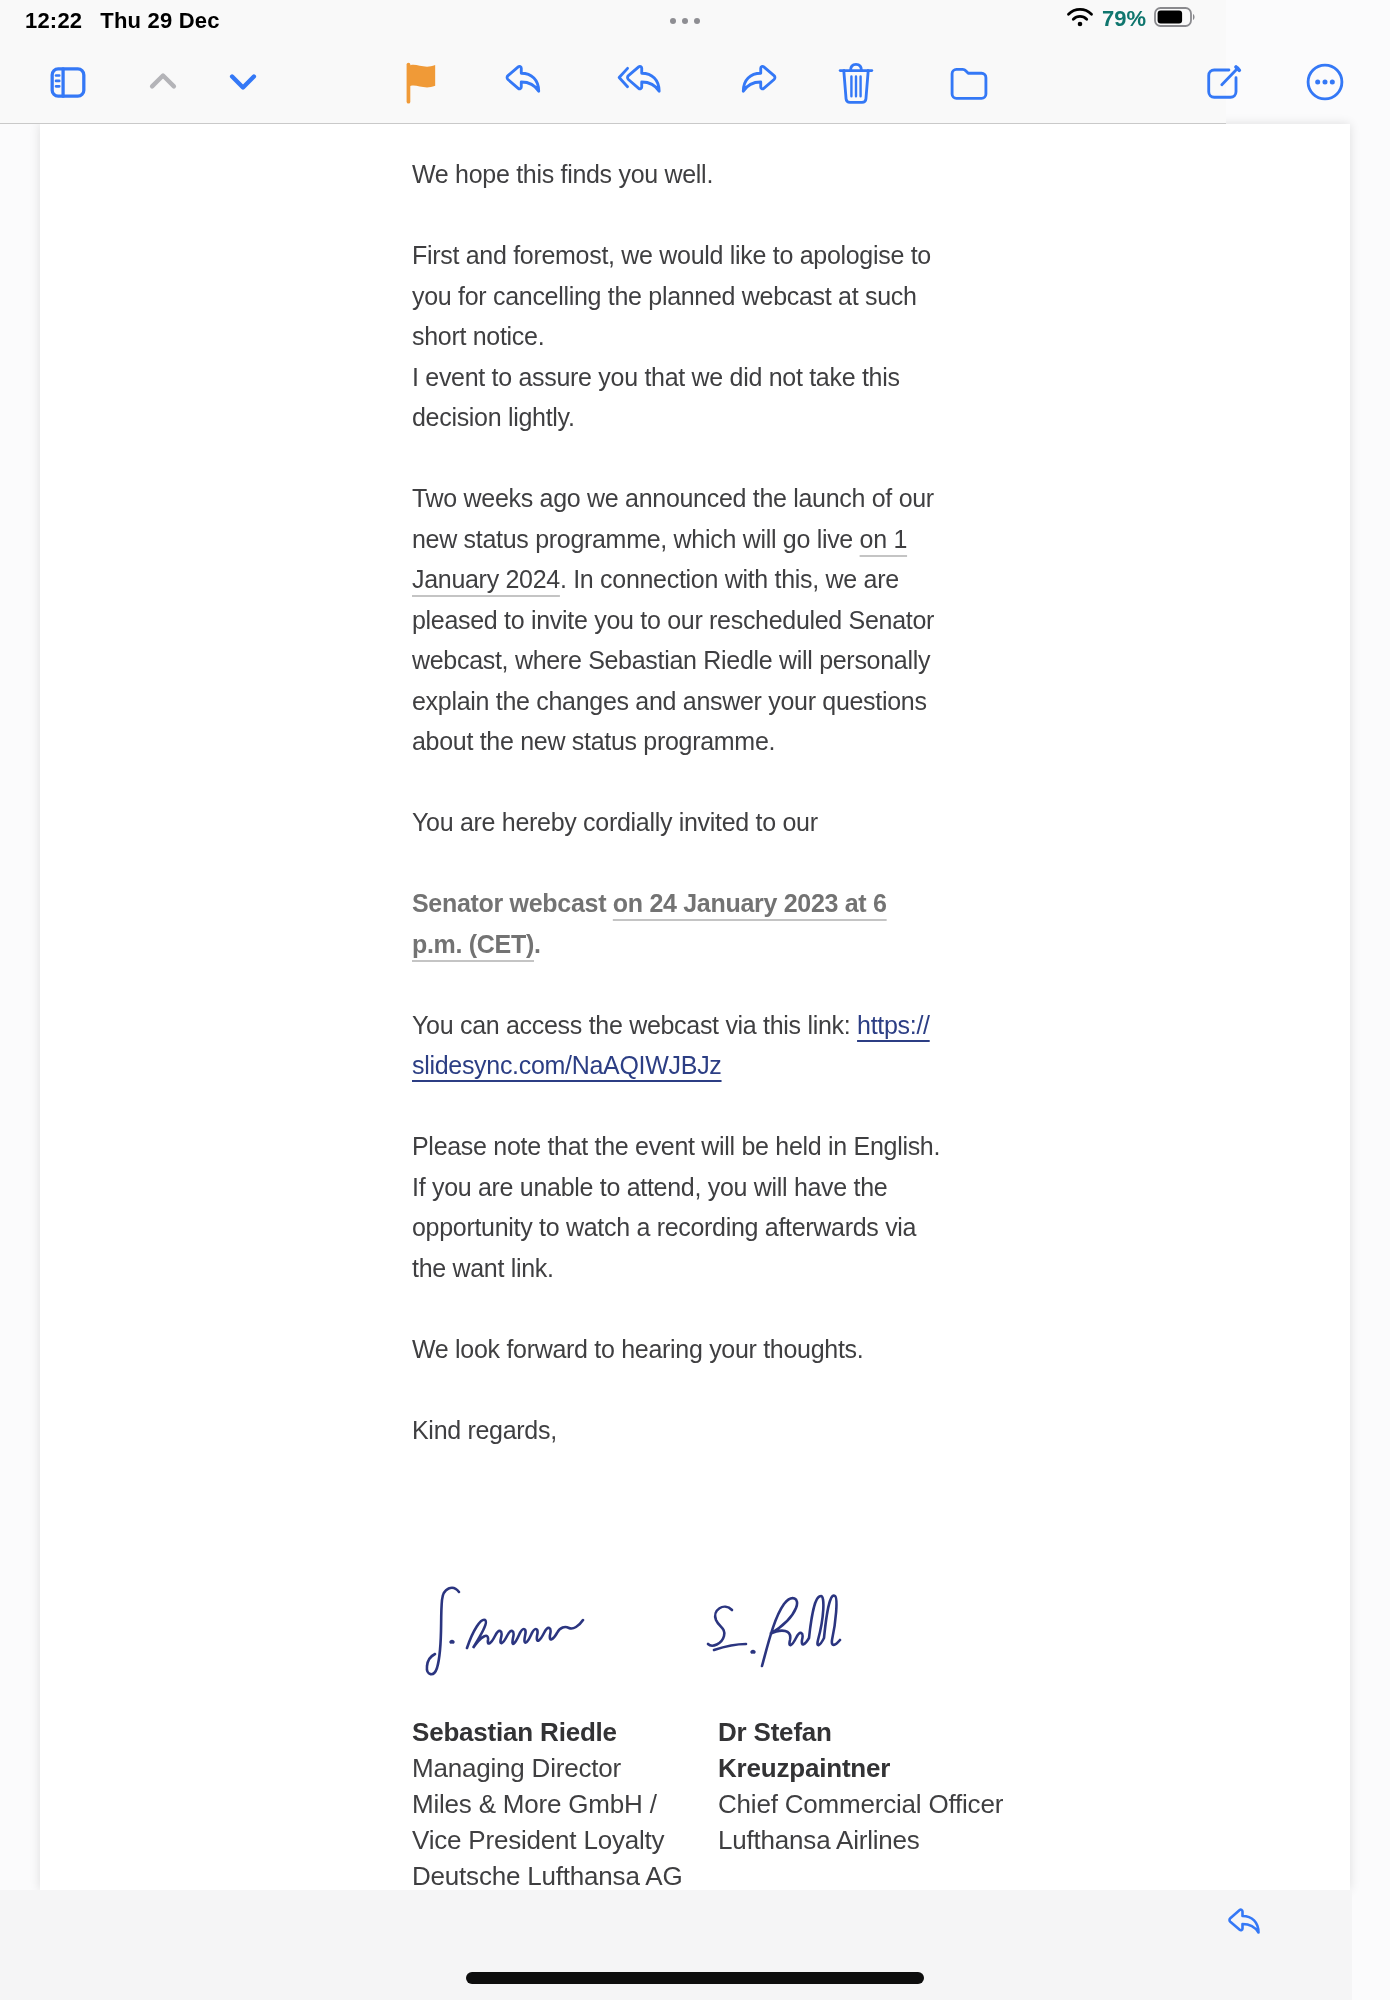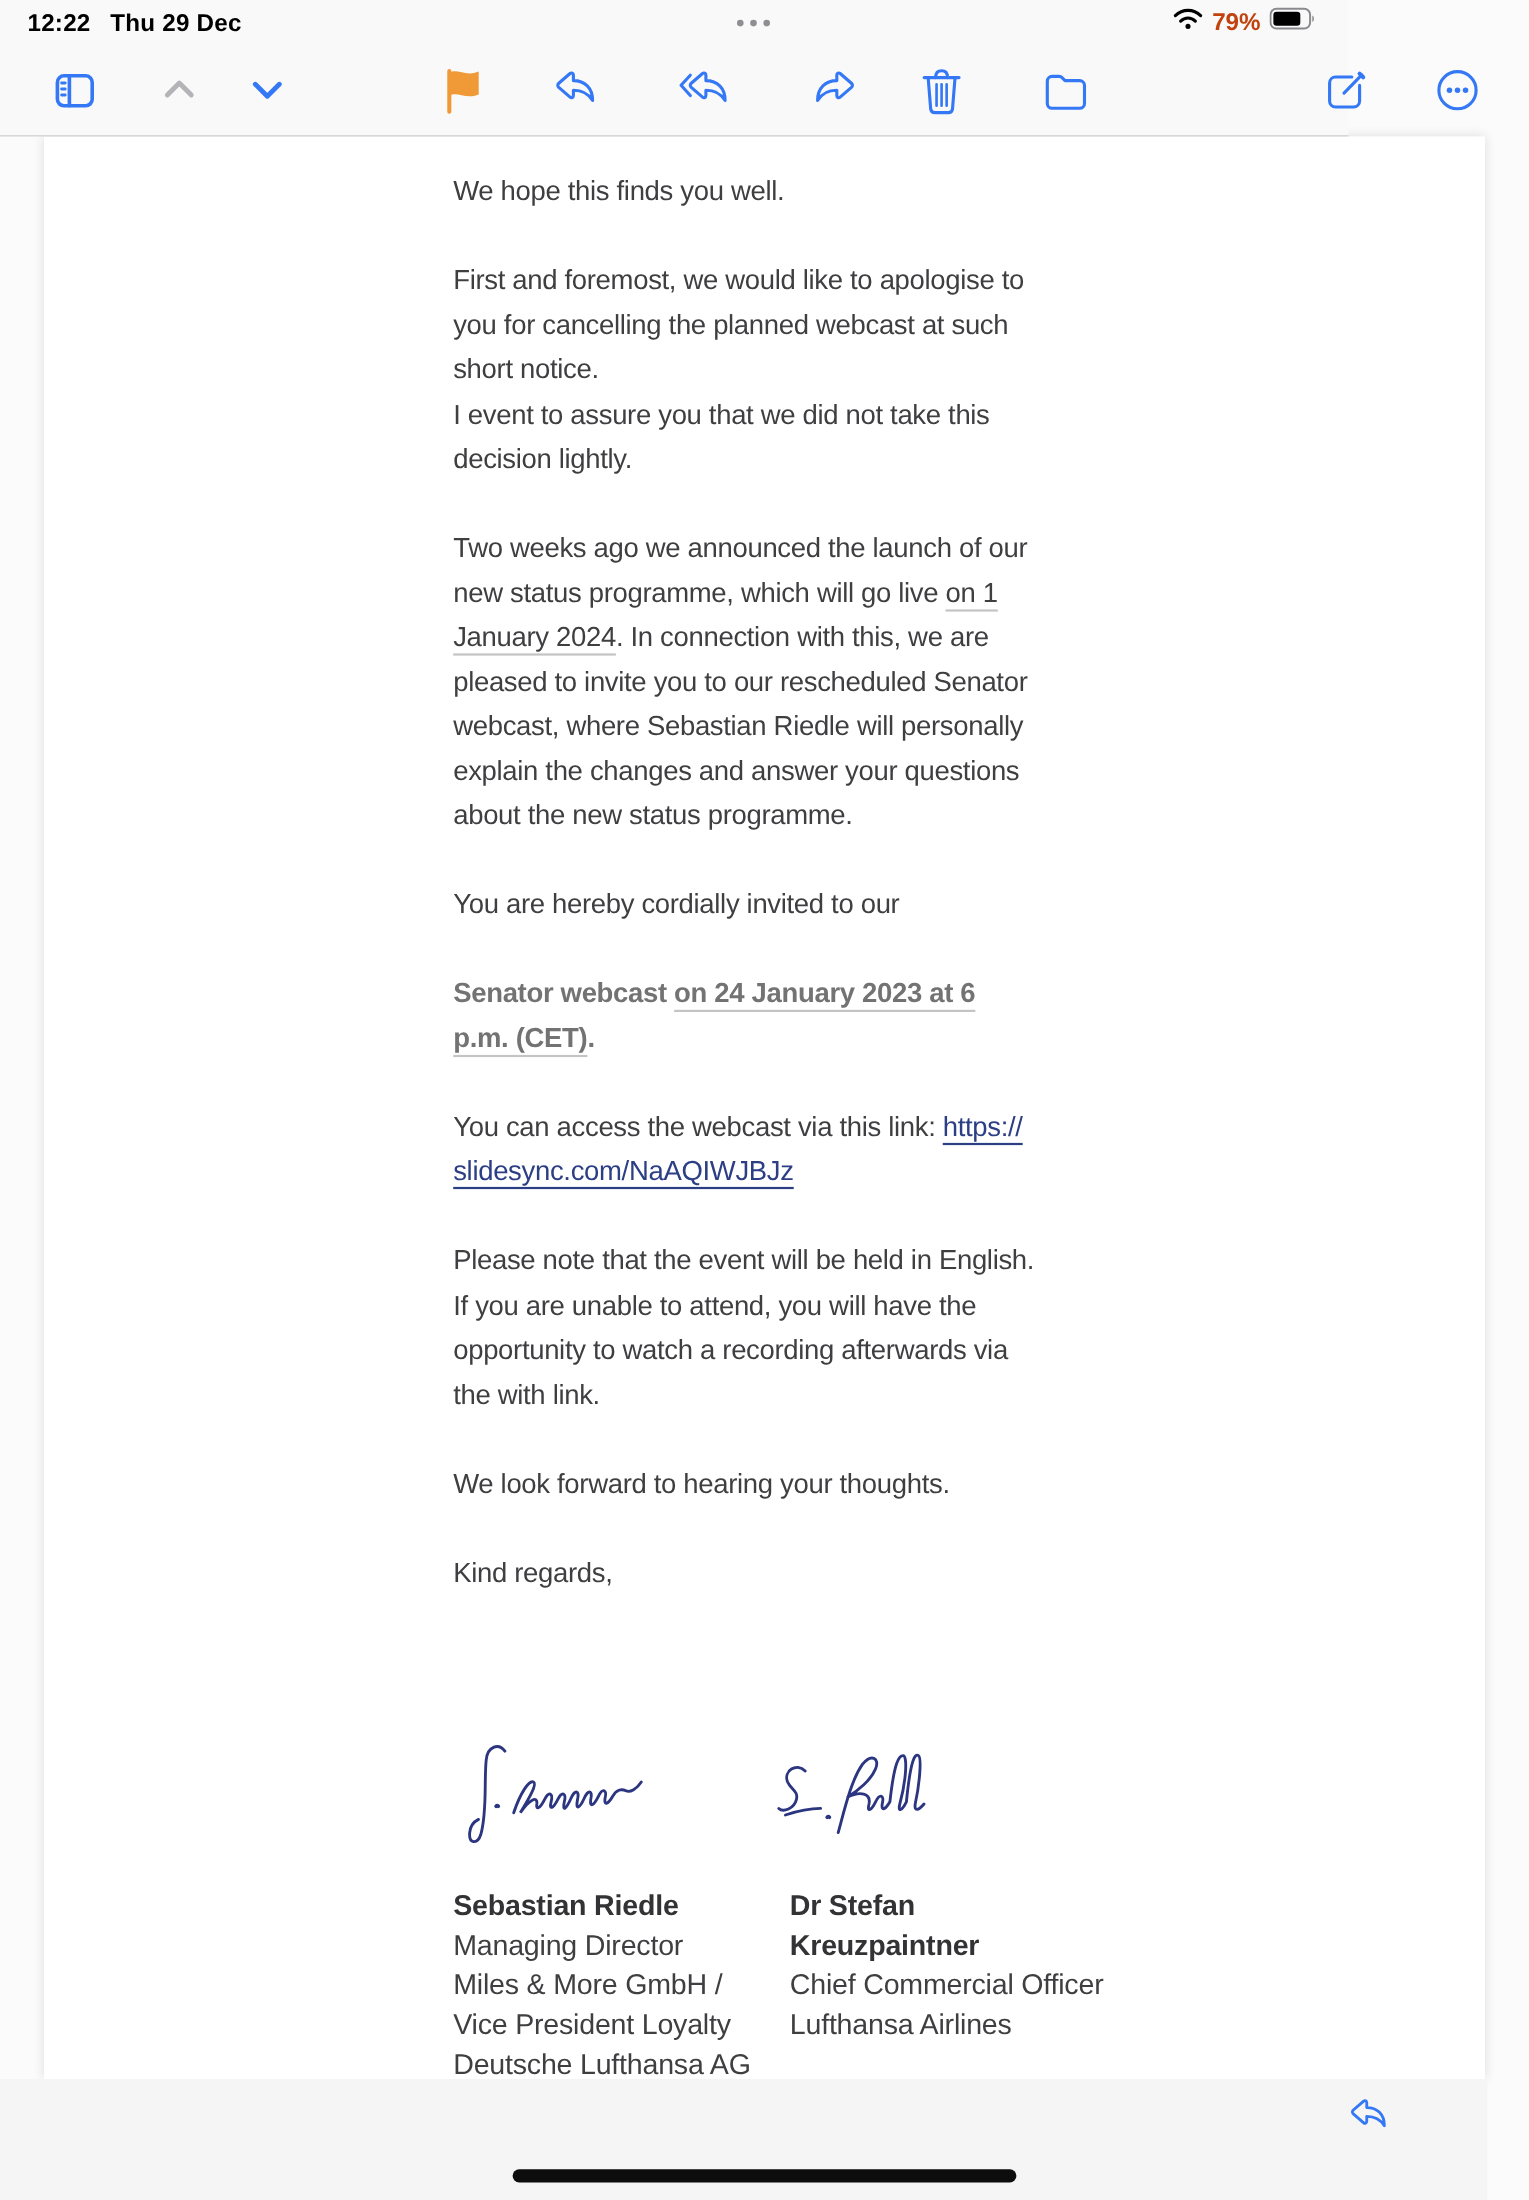--- a/index.html
+++ b/index.html
@@ -26,21 +26,21 @@
   }
   .statusbar{ position:absolute; left:0; top:0; width:100%; height:40px; }
   .status-left{
     position:absolute; left:25px; top:8px; display:flex; gap:18px;
     font-size:22px; font-weight:700; color:#000; letter-spacing:0.2px;
   }
   .status-date{ font-weight:700; }
   .center-dots{ position:absolute; left:670px; top:18px; display:flex; gap:6px; }
   .center-dots i{ width:6px; height:6px; border-radius:50%; background:#8e8e93; }
   .status-right{ position:absolute; right:28px; top:6px; display:flex; align-items:center; gap:8px; }
-  .battery-pct{ font-size:22px; font-weight:600; color:#c2410c; }
+  .battery-pct{ font-size:22px; font-weight:600; color:#0f766e; }
 
   
   .tool{
     position:absolute; top:58px; width:48px; height:48px;
     display:flex; align-items:center; justify-content:center;
     color:var(--accent); background:none; border:none; cursor:pointer;
   }
   .tool svg{ width:48px; height:48px; display:block; }
   .tool.gray{ color:var(--disabled); }
   .tool.orange{ color:var(--flag-orange); }
@@ -210,21 +210,21 @@
 
 <div class="panel"></div>
 
 <div class="email-body">
     <div class="para"><span>We hope this finds you well.</span></div>
     <div class="para"><span>First and foremost, we would like to apologise to</span><br><span>you for cancelling the planned webcast at such</span><br><span>short notice.</span><br><span>I event to assure you that we did not take this</span><br><span>decision lightly.</span></div>
     <div class="para"><span>Two weeks ago we announced the launch of our</span><br><span>new status programme, which will go live </span><span class="seg-u">on 1</span><br><span class="seg-u">January 2024</span><span>. In connection with this, we are</span><br><span>pleased to invite you to our rescheduled Senator</span><br><span>webcast, where Sebastian Riedle will personally</span><br><span>explain the changes and answer your questions</span><br><span>about the new status programme.</span></div>
     <div class="para"><span>You are hereby cordially invited to our</span></div>
     <div class="para bold"><span>Senator webcast </span><span class="seg-u">on 24 January 2023 at 6</span><br><span class="seg-u">p.m. (CET)</span><span>.</span></div>
     <div class="para"><span>You can access the webcast via this link: </span><span class="seg-link">https://</span><br><span class="seg-link">slidesync.com/NaAQIWJBJz</span></div>
-    <div class="para"><span>Please note that the event will be held in English.</span><br><span>If you are unable to attend, you will have the</span><br><span>opportunity to watch a recording afterwards via</span><br><span>the with link.</span></div>
+    <div class="para"><span>Please note that the event will be held in English.</span><br><span>If you are unable to attend, you will have the</span><br><span>opportunity to watch a recording afterwards via</span><br><span>the want link.</span></div>
     <div class="para"><span>We look forward to hearing your thoughts.</span></div>
     <div class="para"><span>Kind regards,</span></div>
   </div>
 
 <div class="sig-svg" id="sig-left">
   <svg viewBox="0 0 180 110" fill="none" stroke="currentColor" stroke-width="2.6" stroke-linecap="round">
     <path d="M44 14 C38 6 28 10 27 22 C25 42 28 70 22 90 C19 99 11 98 12 88 C12.6 82 16 78 20 76"></path>
     <path d="M36 64 C36.6 63.4 37.4 63.4 38 64" stroke-width="3.4"></path>
     <path d="M52 70 C58 52 66 40 70 42 C74 44 64 60 58 70 C66 58 74 54 73 62 C72 68 76 66 80 58 C84 50 88 52 86 60 C84 68 88 66 92 58 C96 50 100 52 98 60 C96 70 100 66 104 57 C108 48 112 50 110 58 C108 68 112 66 116 57 C120 48 124 50 122 58 C121 66 125 63 129 55 C133 47 137 49 135 57 C134 64 138 62 142 55 C145 49 150 48 154 50 C158 52 164 48 168 42"></path>
   </svg>

